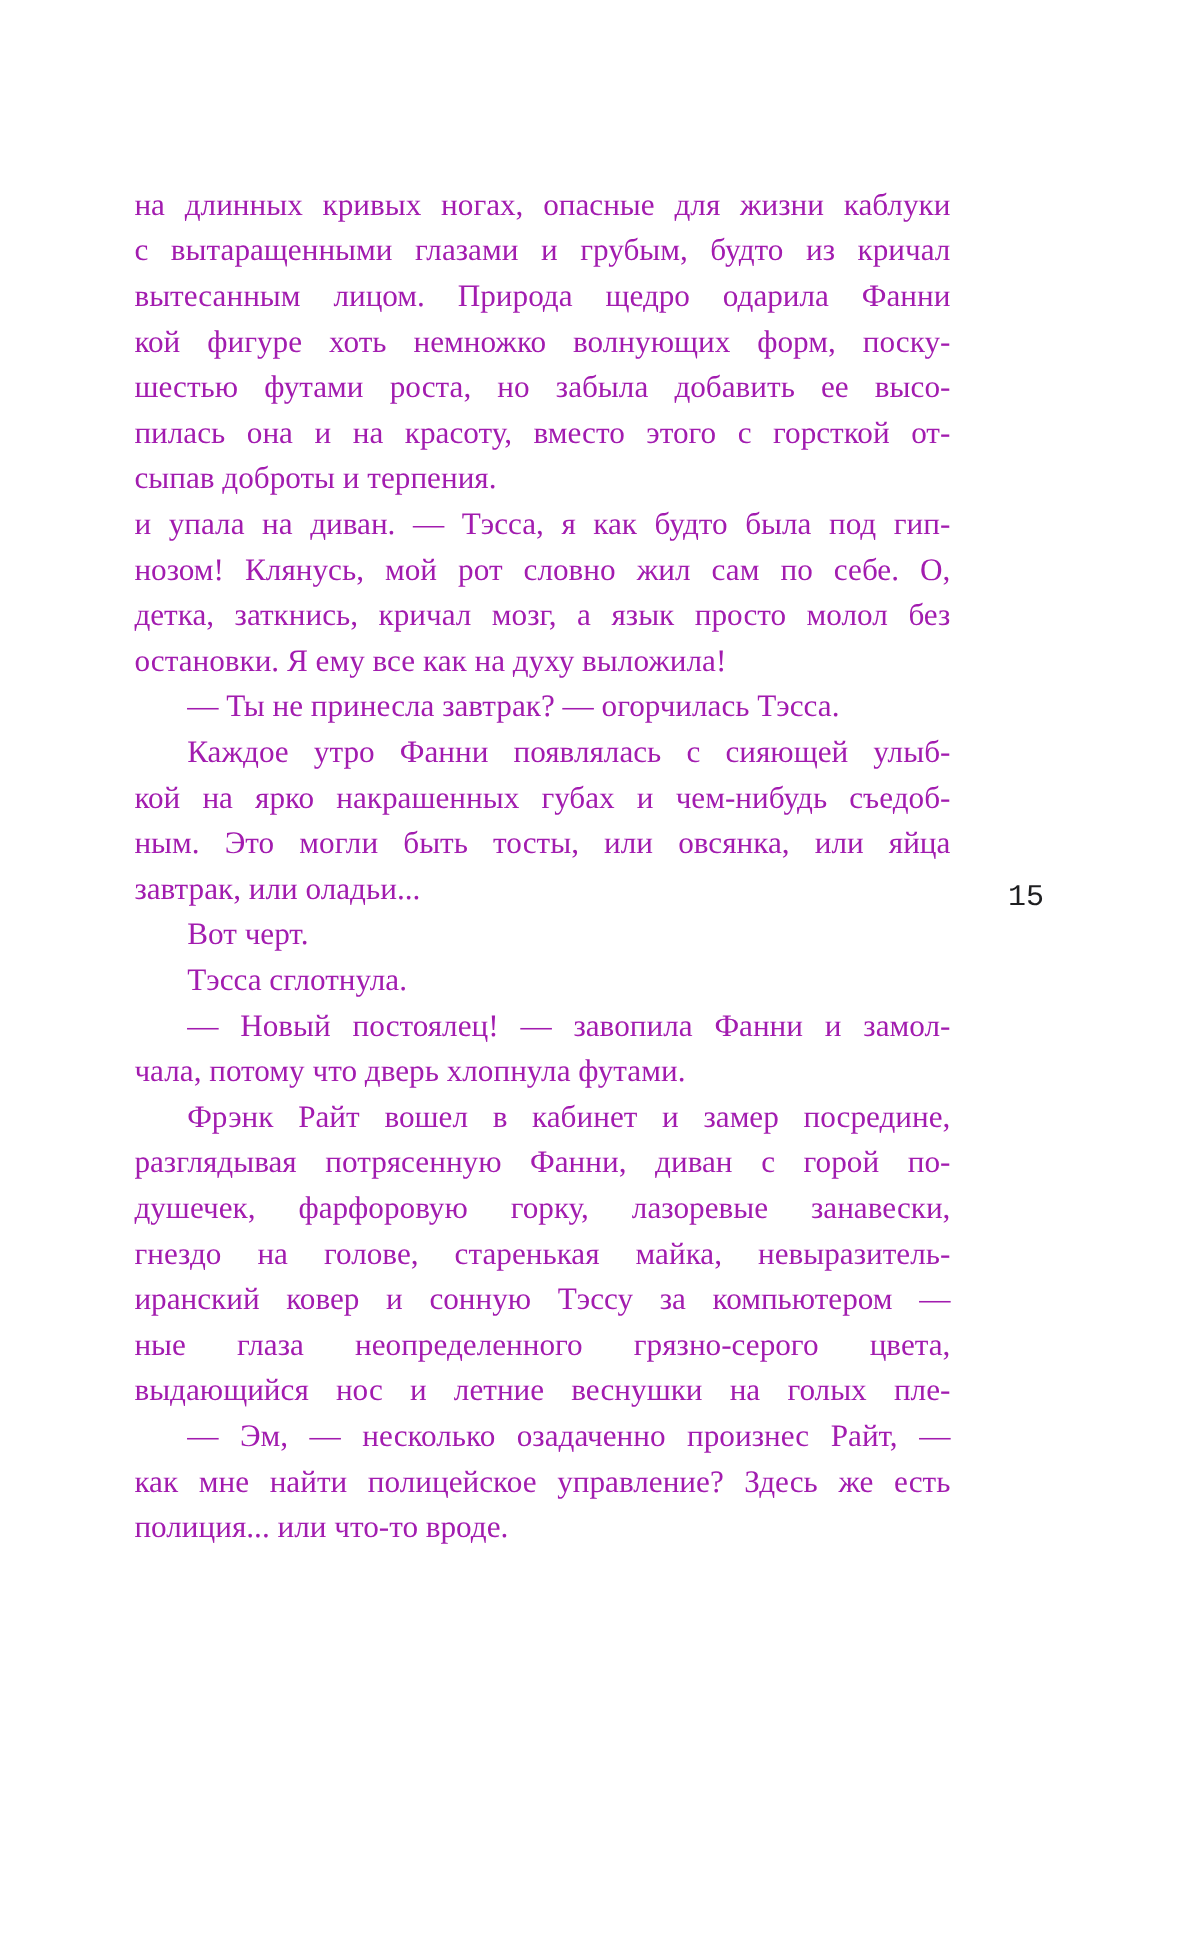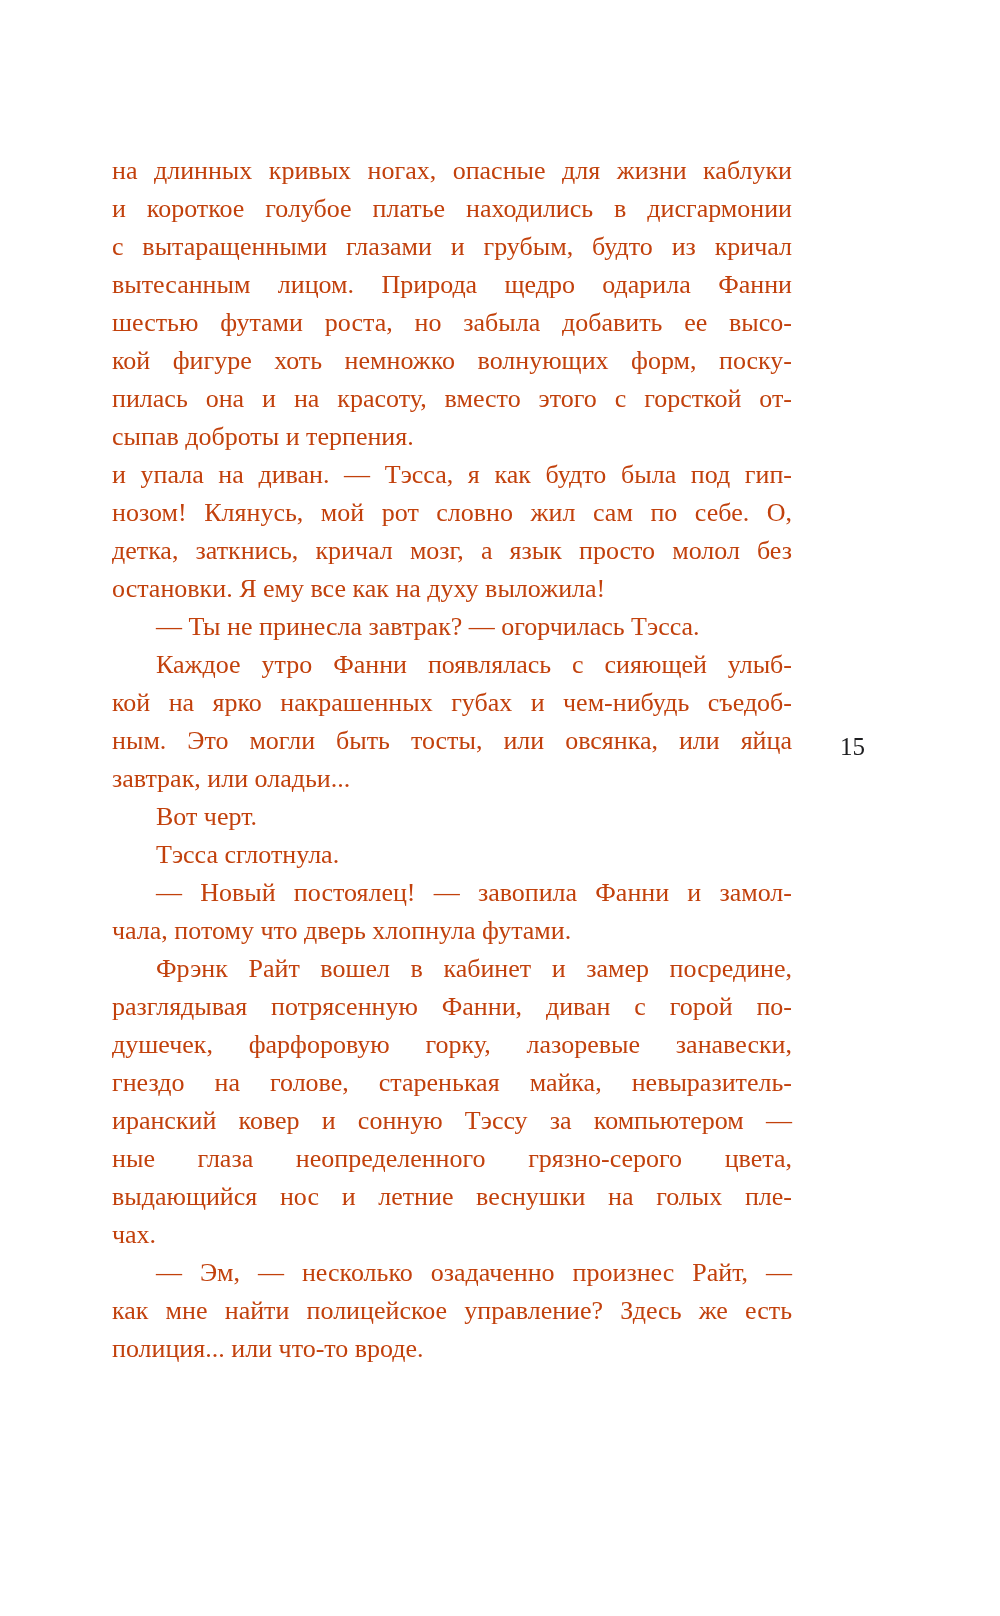--- a/index.html
+++ b/index.html
@@ -15,21 +15,21 @@
     font-family: "Liberation Serif", serif;
     overflow: hidden;
   }
   .text-block {
     position: absolute;
     left: 112px;
     top: 152px;
     width: 680px;
     font-size: 26px;
     line-height: 38px;
-    color: #c2410c;
+    color: #a21caf;
   }
   .par {
     margin: 0;
     padding: 0;
   }
   .line {
     text-align: justify;
     text-align-last: justify;
     white-space: normal;
   }
@@ -38,35 +38,34 @@
   }
   .par.indent .line.first {
     text-indent: 44px;
   }
   .page-number {
     position: absolute;
     left: 840px;
     top: 733px;
     font-size: 25px;
     color: #1e1e20;
-    font-family: Liberation Serif, serif;
+    font-family: Liberation Mono, monospace;
   }
 </style>
 </head>
 <body>
 
 <div class="page">
   <div class="text-block" id="text-block">
       <div class="par">
         <div class="line first">на длинных кривых ногах, опасные для жизни каблуки</div>
-        <div class="line">и короткое голубое платье находились в дисгармонии</div>
         <div class="line">с вытаращенными глазами и грубым, будто из кричал</div>
         <div class="line">вытесанным лицом. Природа щедро одарила Фанни</div>
+        <div class="line">кой фигуре хоть немножко волнующих форм, поску-</div>
         <div class="line">шестью футами роста, но забыла добавить ее высо-</div>
-        <div class="line">кой фигуре хоть немножко волнующих форм, поску-</div>
         <div class="line">пилась она и на красоту, вместо этого с горсткой от-</div>
         <div class="line last">сыпав доброты и терпения.</div>
       </div>
       <div class="par indent">
         <div class="line">и упала на диван. — Тэсса, я как будто была под гип-</div>
         <div class="line">нозом! Клянусь, мой рот словно жил сам по себе. О,</div>
         <div class="line">детка, заткнись, кричал мозг, а язык просто молол без</div>
         <div class="line last">остановки. Я ему все как на духу выложила!</div>
       </div>
       <div class="par indent">
@@ -89,21 +88,20 @@
         <div class="line last">чала, потому что дверь хлопнула футами.</div>
       </div>
       <div class="par indent">
         <div class="line first">Фрэнк Райт вошел в кабинет и замер посредине,</div>
         <div class="line">разглядывая потрясенную Фанни, диван с горой по-</div>
         <div class="line">душечек, фарфоровую горку, лазоревые занавески,</div>
         <div class="line">гнездо на голове, старенькая майка, невыразитель-</div>
         <div class="line">иранский ковер и сонную Тэссу за компьютером —</div>
         <div class="line">ные глаза неопределенного грязно-серого цвета,</div>
         <div class="line">выдающийся нос и летние веснушки на голых пле-</div>
-        <div class="line last">чах.</div>
       </div>
       <div class="par indent">
         <div class="line first">— Эм, — несколько озадаченно произнес Райт, —</div>
         <div class="line">как мне найти полицейское управление? Здесь же есть</div>
         <div class="line last">полиция... или что-то вроде.</div>
       </div>
     </div>
   <div class="page-number">15</div>
 </div>
 

